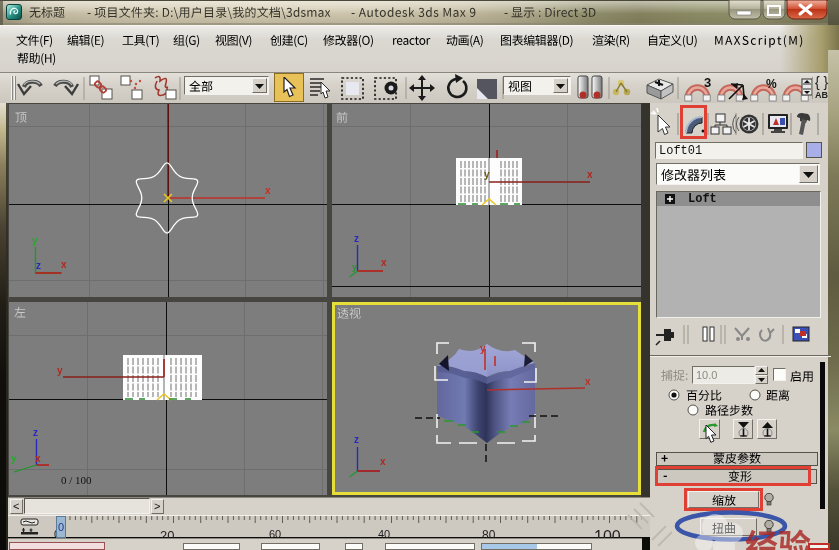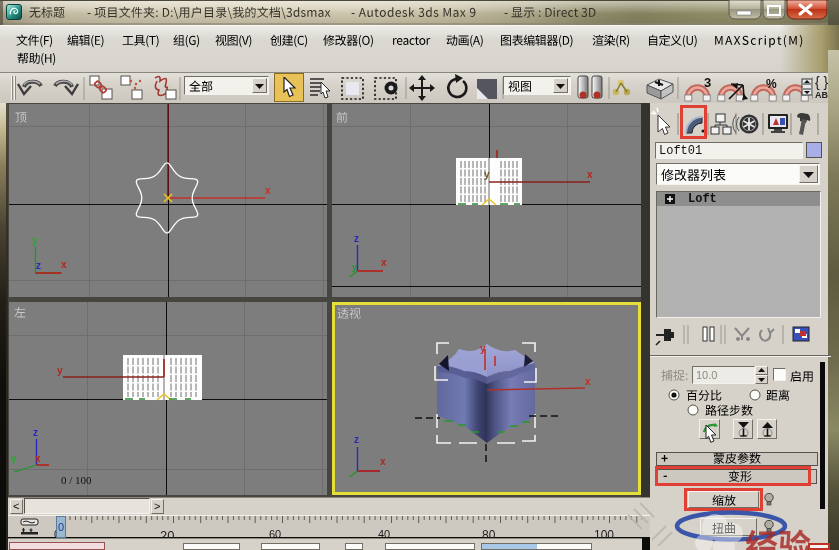--- a/index.html
+++ b/index.html
@@ -700,21 +700,21 @@
       <rect x="622.8" y="1" width="1" height="4" fill="#5f5d53"></rect>
       <rect x="628.3" y="1" width="1" height="7" fill="#5f5d53"></rect>
       <rect x="633.7" y="1" width="1" height="4" fill="#5f5d53"></rect>
       <rect x="639.2" y="1" width="1" height="4" fill="#5f5d53"></rect>
     </svg>
 <div class="abs" style="left:54px;top:528px;font-size:11px;color:#222;font-family:'Liberation Sans'">0</div>
 <div class="abs" style="left:160px;top:528px;font-size:13px;color:#222;font-family:'Liberation Sans'">20</div>
 <div class="abs" style="left:269px;top:528px;font-size:11px;color:#222;font-family:'Liberation Sans'">60</div>
 <div class="abs" style="left:378px;top:528px;font-size:11px;color:#222;font-family:'Liberation Sans'">40</div>
 <div class="abs" style="left:482px;top:528px;font-size:12px;color:#222;font-family:Liberation Sans, sans-serif">80</div>
-<div class="abs" style="left:594px;top:528px;font-size:12px;color:#222;font-family:'Liberation Sans'">100</div>
+<div class="abs" style="left:594px;top:528px;font-size:16px;color:#222;font-family:'Liberation Sans'">100</div>
 <div class="abs" style="left:56px;top:516px;width:10px;height:22px;background:#9cb8d0;border:1px solid #5a7a9a"></div>
 <div class="abs" style="left:58px;top:521px;font-size:11px;color:#223a8a">0</div>
 <svg class="abs" style="left:20px;top:518px" width="19" height="17">
       <rect x="1" y="1" width="17" height="6" rx="2" fill="#e8e6e0" stroke="#222"></rect>
       <path d="M3 4 q3 -2 6 0 t6 0" stroke="#222" fill="none"></path>
       <path d="M2 12 l3 0 m-1.5 -2 v4 m6 -2 l3 0 m-1.5 -1.5 l0 3.5" stroke="#222" stroke-width="1.2"></path>
       <rect x="1" y="14" width="17" height="2.5" fill="#222"></rect>
     </svg>
 <div class="abs" style="left:8px;top:538px;width:634px;height:12px;background:#d6d2ca;border-top:1px solid #8a877e"></div>
 <div class="abs" style="left:9px;top:542px;width:96px;height:8px;background:#f2dede;border:1px solid #9a5050"></div>

